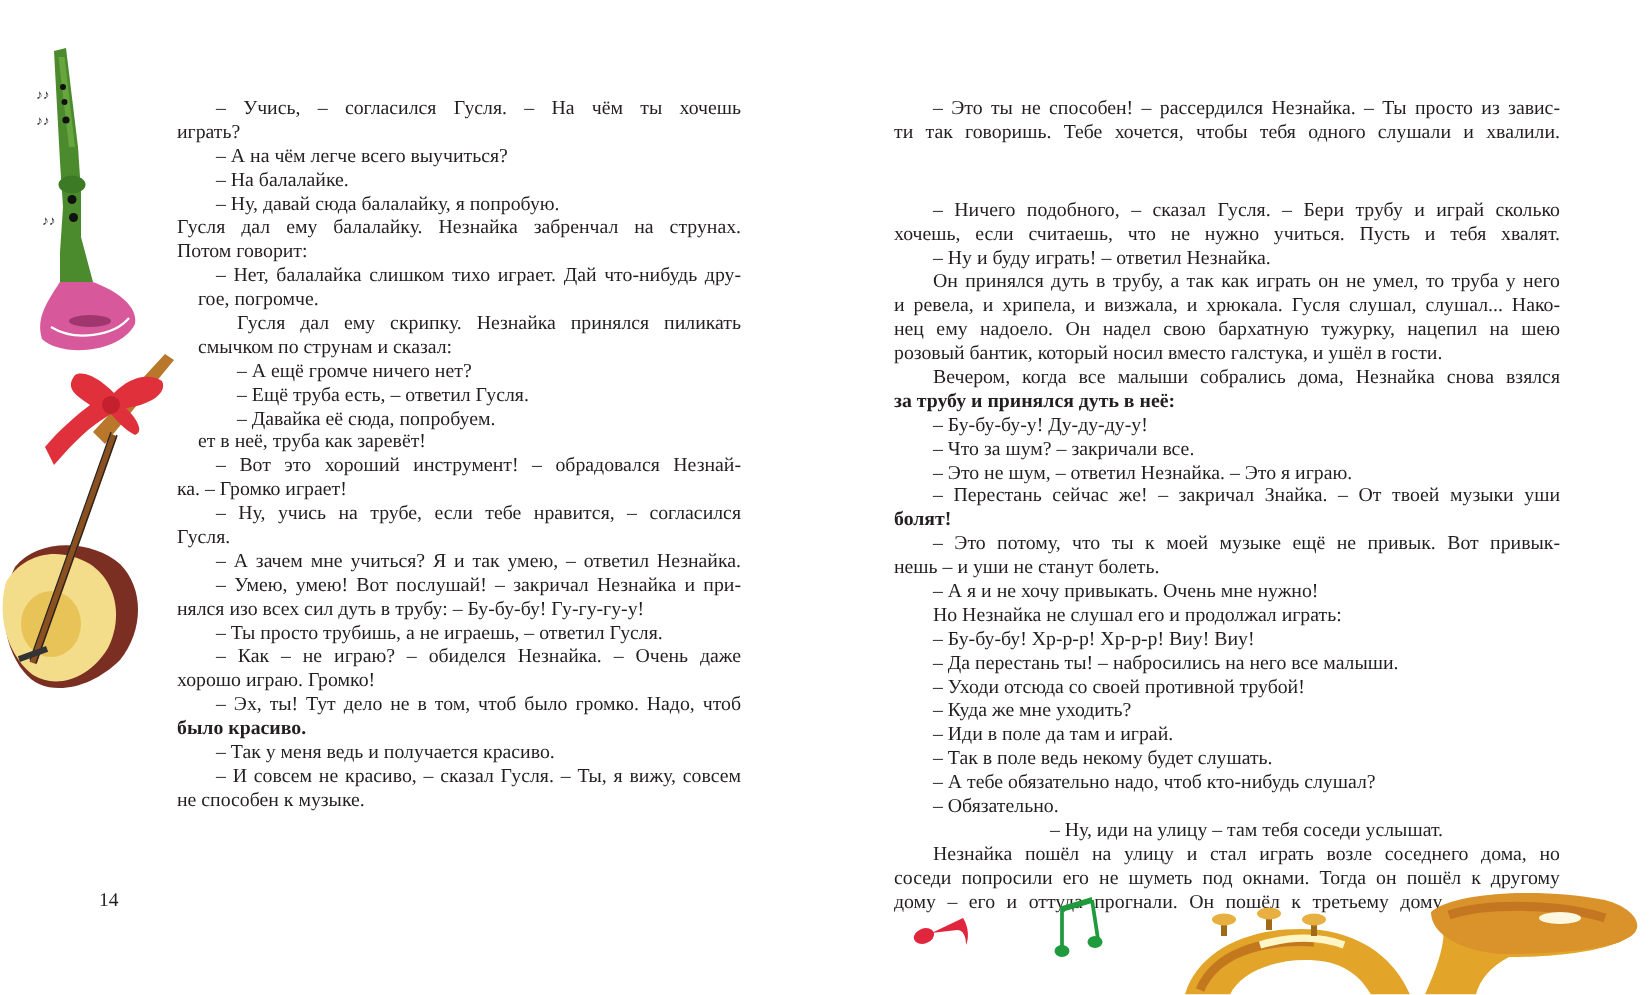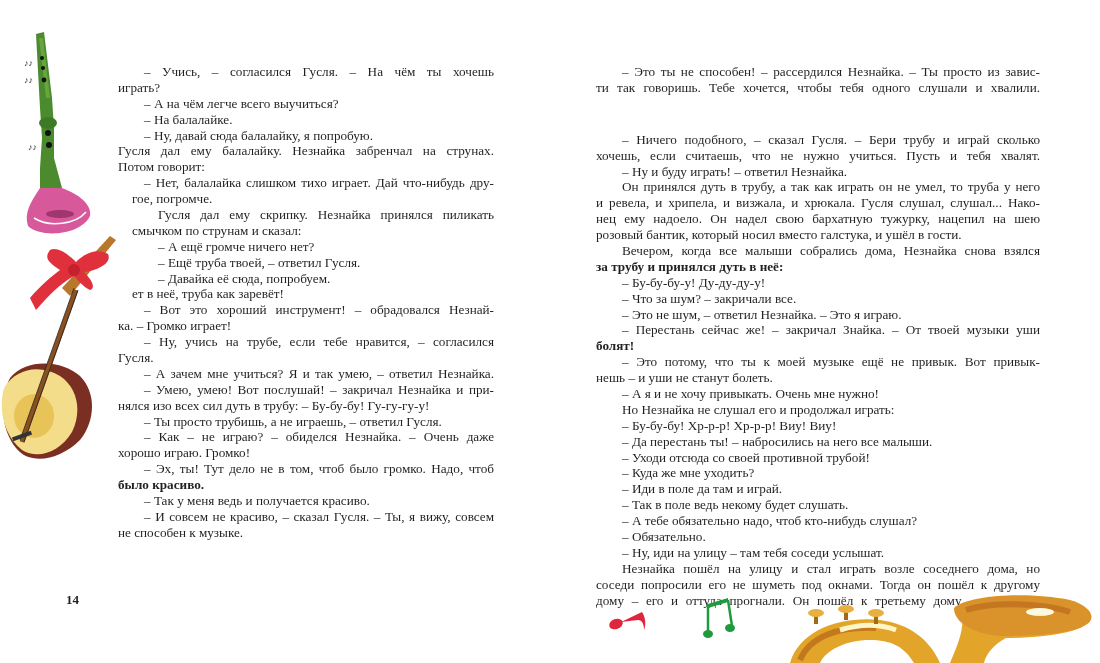--- a/index.html
+++ b/index.html
@@ -6,41 +6,41 @@
   body { width: 1100px; height: 663px; position: relative; overflow: hidden;
          font-family: "Liberation Serif", "DejaVu Serif", serif; color: #231f20; }
   .page { position: absolute; top: 0; height: 663px; }
   .page-left { left: 0; width: 550px; }
   .page-right { left: 550px; width: 550px; }
   .col { position: absolute; font-size: 13.2px; line-height: 15.9px; }
   .col-left { left: 118px; top: 64px; width: 376px; }
   .col-right { left: 46px; top: 64px; width: 444px; }
   .line { white-space: nowrap; height: 15.9px; }
   .just { text-align: justify; text-align-last: justify; white-space: normal; height: 15.9px; overflow: hidden; }
-  .pagenum { position: absolute; left: 66px; top: 592px; font-weight: bold; font-size: 13px; }
+  .pagenum { position: absolute; left: 66px; top: 592px; font-weight: normal; font-size: 13px; }
   .illus { position: absolute; }
 </style>
 </head>
 <body>
 
 <div class="page page-left">
   <div class="col col-left" id="col-left">
       <div class="line just" style="padding-left: 26px;">– Учись, – согласился Гусля. – На чём ты хочешь</div>
       <div class="line" style="padding-left: 0px;">играть?</div>
       <div class="line" style="padding-left: 26px;">– А на чём легче всего выучиться?</div>
       <div class="line" style="padding-left: 26px;">– На балалайке.</div>
       <div class="line" style="padding-left: 26px;">– Ну, давай сюда балалайку, я попробую.</div>
       <div class="line just" style="padding-left: 0px;">Гусля дал ему балалайку. Незнайка забренчал на струнах.</div>
       <div class="line" style="padding-left: 0px;">Потом говорит:</div>
       <div class="line just" style="padding-left: 26px;">– Нет, балалайка слишком тихо играет. Дай что-нибудь дру-</div>
       <div class="line" style="padding-left: 14px;">гое, погромче.</div>
       <div class="line just" style="padding-left: 40px;">Гусля дал ему скрипку. Незнайка принялся пиликать</div>
       <div class="line" style="padding-left: 14px;">смычком по струнам и сказал:</div>
       <div class="line" style="padding-left: 40px;">– А ещё громче ничего нет?</div>
-      <div class="line" style="padding-left: 40px;">– Ещё труба твоей, – ответил Гусля.</div>
+      <div class="line" style="padding-left: 40px;">– Ещё труба есть, – ответил Гусля.</div>
       <div class="line" style="padding-left: 40px;">– Давайка её сюда, попробуем.</div>
       <div class="line" style="padding-left: 14px;">ет в неё, труба как заревёт!</div>
       <div class="line just" style="padding-left: 26px;">– Вот это хороший инструмент! – обрадовался Незнай-</div>
       <div class="line" style="padding-left: 0px;">ка. – Громко играет!</div>
       <div class="line just" style="padding-left: 26px;">– Ну, учись на трубе, если тебе нравится, – согласился</div>
       <div class="line" style="padding-left: 0px;">Гусля.</div>
       <div class="line just" style="padding-left: 26px;">– А зачем мне учиться? Я и так умею, – ответил Незнайка.</div>
       <div class="line just" style="padding-left: 26px;">– Умею, умею! Вот послушай! – закричал Незнайка и при-</div>
       <div class="line" style="padding-left: 0px;">нялся изо всех сил дуть в трубу: – Бу-бу-бу! Гу-гу-гу-у!</div>
       <div class="line" style="padding-left: 26px;">– Ты просто трубишь, а не играешь, – ответил Гусля.</div>
@@ -108,21 +108,21 @@
       <div class="line" style="padding-left: 26px;">– А я и не хочу привыкать. Очень мне нужно!</div>
       <div class="line" style="padding-left: 26px;">Но Незнайка не слушал его и продолжал играть:</div>
       <div class="line" style="padding-left: 26px;">– Бу-бу-бу! Хр-р-р! Хр-р-р! Виу! Виу!</div>
       <div class="line" style="padding-left: 26px;">– Да перестань ты! – набросились на него все малыши.</div>
       <div class="line" style="padding-left: 26px;">– Уходи отсюда со своей противной трубой!</div>
       <div class="line" style="padding-left: 26px;">– Куда же мне уходить?</div>
       <div class="line" style="padding-left: 26px;">– Иди в поле да там и играй.</div>
       <div class="line" style="padding-left: 26px;">– Так в поле ведь некому будет слушать.</div>
       <div class="line" style="padding-left: 26px;">– А тебе обязательно надо, чтоб кто-нибудь слушал?</div>
       <div class="line" style="padding-left: 26px;">– Обязательно.</div>
-      <div class="line" style="padding-left: 26px;">– Ну, иди на улицу – там тебя соседи услышат.</div>
+      <div class="line" style="padding-left: 26px; text-align: center;">– Ну, иди на улицу – там тебя соседи услышат.</div>
       <div class="line just" style="padding-left: 26px;">Незнайка пошёл на улицу и стал играть возле соседнего дома, но</div>
       <div class="line just" style="padding-left: 0px;">соседи попросили его не шуметь под окнами. Тогда он пошёл к другому</div>
       <div class="line just" style="padding-left: 0px;">дому – его и оттуда прогнали. Он пошёл к третьему дому – его стали</div>
     </div>
 
   <svg class="illus" style="left:56px;top:600px;" width="50" height="36" viewBox="0 0 50 36">
     <ellipse cx="10" cy="24" rx="7" ry="5" fill="#e0263c" transform="rotate(-20 10 24)"></ellipse>
     <path d="M15,22 L36,12 C40,18 40,26 38,30 C38,24 36,20 32,20 Z" fill="#e0263c"></path>
   </svg>
   <svg class="illus" style="left:150px;top:596px;" width="40" height="44" viewBox="0 0 40 44">

